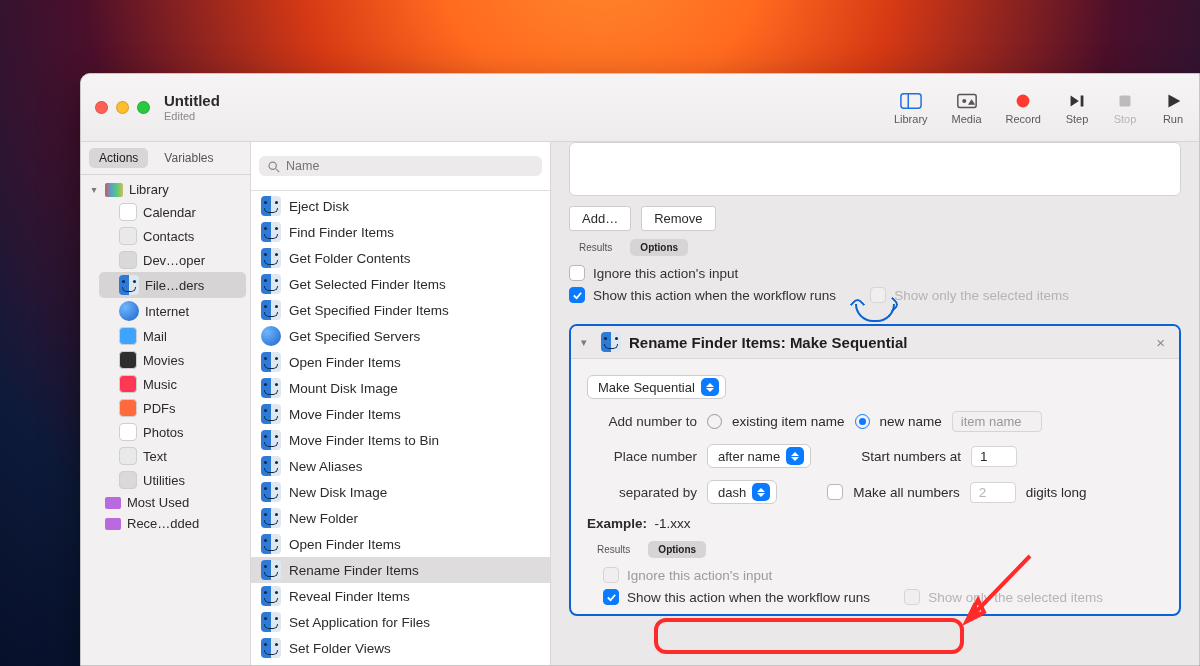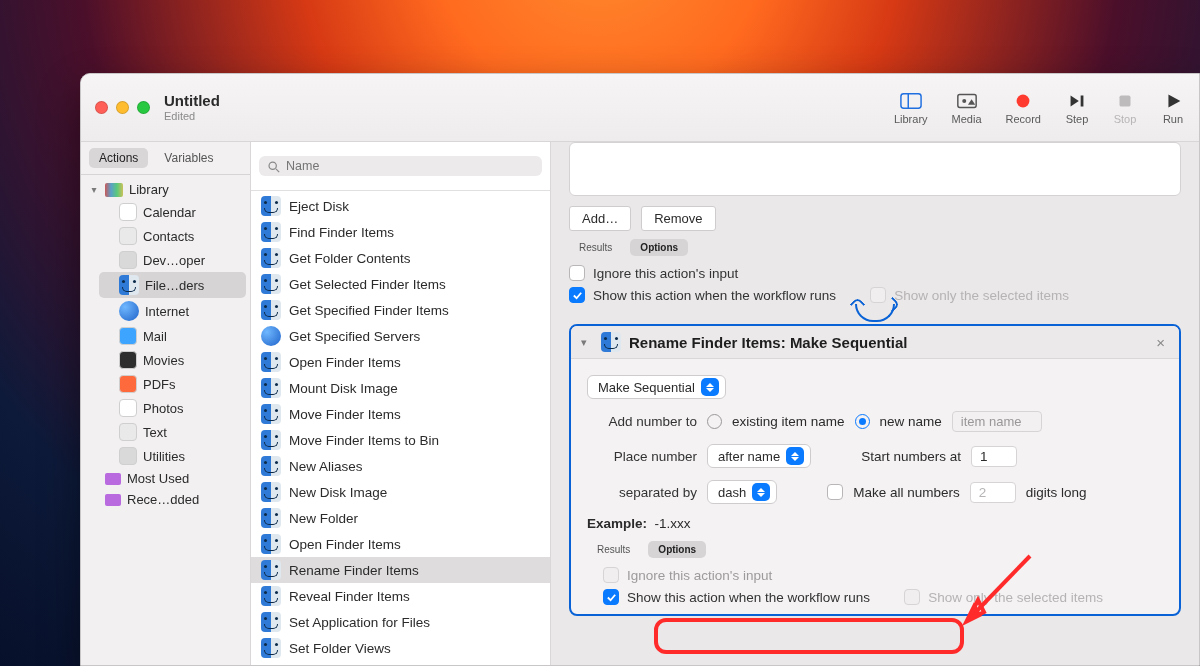--- a/index.html
+++ b/index.html
@@ -222,20 +222,25 @@
               <span class="appico" style="background:#3da5ff"></span>
               <span>Mail</span>
             </div>
             <div class="row ind1">
               <span class="tw"></span>
               <span class="appico" style="background:#2e2e2e"></span>
               <span>Movies</span>
             </div>
             <div class="row ind1">
               <span class="tw"></span>
+              <span class="appico" style="background:#ff3756"></span>
+              <span>Music</span>
+            </div>
+            <div class="row ind1">
+              <span class="tw"></span>
               <span class="appico" style="background:#ff6a3d"></span>
               <span>PDFs</span>
             </div>
             <div class="row ind1">
               <span class="tw"></span>
               <span class="appico" style="background:#ffffff"></span>
               <span>Photos</span>
             </div>
             <div class="row ind1">
               <span class="tw"></span>

